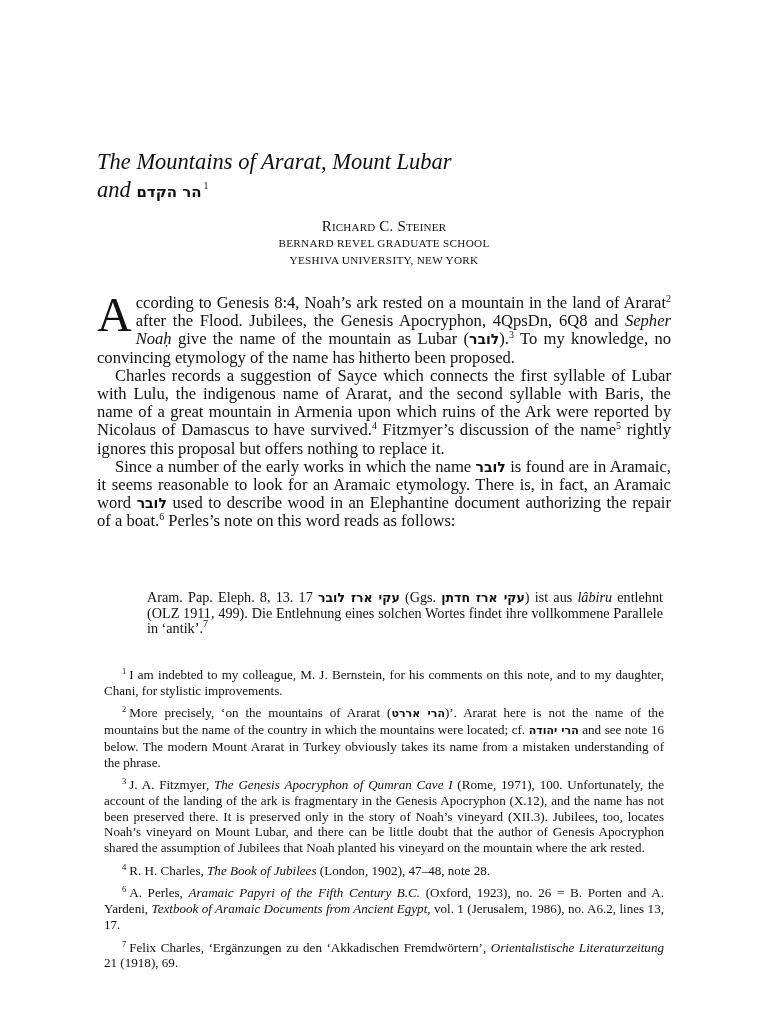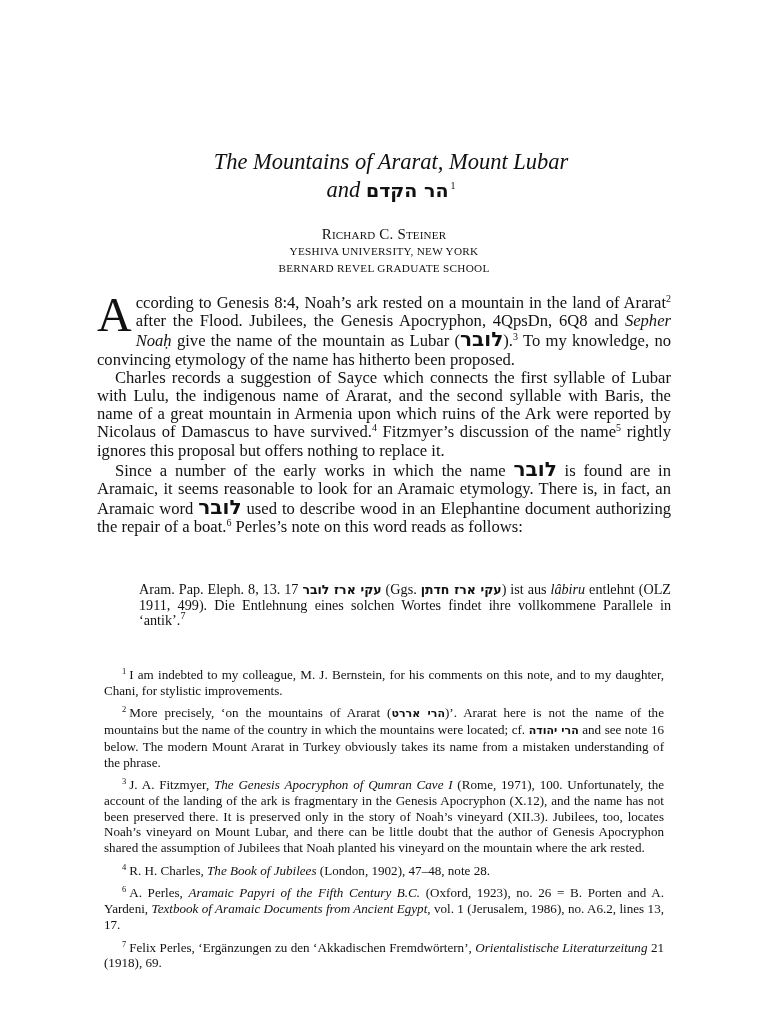--- a/index.html
+++ b/index.html
@@ -3,46 +3,46 @@
 <meta charset="utf-8">
 <style>
   html, body { margin: 0; padding: 0; background: #ffffff; }
   body {
     width: 768px; height: 1024px; position: relative; overflow: hidden;
     font-family: "Liberation Serif", "DejaVu Serif", serif;
     color: #111111;
   }
   .page { position: absolute; left: 97px; top: 0; width: 574px; }
   .title {
-    position: absolute; left: 7px; width: 574px; text-align: center;
+    position: absolute; left: 0; width: 574px; 
     font-style: italic; font-size: 22.5px; line-height: 24px; top: 150px;
   }
-  .title .heb { font-style: normal; font-weight: bold; font-family: "DejaVu Sans", sans-serif; font-size: 19px; }
+  .title .heb { font-style: normal; font-weight: bold; font-family: "DejaVu Sans", sans-serif; font-size: 15px; }
   .title sup { font-size: 10px; font-style: normal; vertical-align: 8px; margin-left: 2px; }
   .author-block {
-    position: absolute; left: 0; width: 574px; text-align: center; top: 226px;
+    position: absolute; left: 0; width: 574px; text-align: center; top: 218px;
   }
   .author { font-size: 15px; line-height: 17px; font-variant: small-caps; letter-spacing: 0.2px; }
   .affil { font-size: 11.2px; line-height: 16.5px; letter-spacing: 0.3px; text-transform: uppercase; }
   .body-text {
     position: absolute; left: 0; top: 294px; width: 574px;
     font-size: 16.6px; line-height: 18.2px; text-align: justify;
   }
   .body-text p { margin: 0; text-indent: 18px; }
   .body-text p.first { text-indent: 0; }
   .dropcap {
     float: left; font-size: 48px; line-height: 36px; margin: 3px 4px 0 0; height: 36px;
   }
-  .heb-inline { font-family: "DejaVu Sans", sans-serif; font-weight: bold; font-size: 20px; }
+  .heb-inline { font-family: "DejaVu Sans", sans-serif; font-weight: bold; font-size: 14px; }
   sup.fn { font-size: 10px; vertical-align: 6px; line-height: 0; }
   .quote {
     position: absolute; left: 42px; top: 582px; width: 532px;
     font-size: 14.2px; line-height: 15.6px; text-align: justify;
   }
-  .quote p { margin: 0; }
+  .quote p { margin: 8px; }
   .quote .heb-inline { font-size: 12.5px; }
   .footnotes {
     position: absolute; left: 0; top: 660px; width: 574px;
     font-size: 13.1px; line-height: 15.7px; text-align: justify;
   }
   .footnotes p { margin: 7px; text-indent: 18px; }
   .footnotes sup { font-size: 8.5px; vertical-align: 5px; line-height: 0; margin-right: 3px; }
   .footnotes .heb-inline { font-size: 11px; }
   i { font-style: italic; }
 </style>
@@ -54,38 +54,38 @@
   <div class="title">
     <div>The Mountains of Ararat, Mount Lubar</div>
     <div>
       <span>and</span>
       <span class="heb" dir="rtl">הר הקדם</span><sup>1</sup>
     </div>
   </div>
 
   <div class="author-block">
     <div class="author">Richard C. Steiner</div>
+    <div class="affil">Bernard Revel Graduate School</div>
     <div class="affil">Yeshiva University, New York</div>
-    <div class="affil">Bernard Revel Graduate School</div>
   </div>
 
   <div class="body-text">
     <p class="first"><span class="dropcap">A</span><span>ccording to Genesis 8:4, Noah’s ark rested on a mountain in the land of Ararat</span><sup class="fn">2</sup><span> after the Flood. Jubilees, the Genesis Apocryphon, 4QpsDn, 6Q8 and </span><i>Sepher Noaḥ</i><span> give the name of the mountain as Lubar (</span><span class="heb-inline" dir="rtl">לובר</span><span>).</span><sup class="fn">3</sup><span> To my knowledge, no convincing etymology of the name has hitherto been proposed.</span></p>
 
     <p><span>Charles records a suggestion of Sayce which connects the first syllable of Lubar with Lulu, the indigenous name of Ararat, and the second syllable with Baris, the name of a great mountain in Armenia upon which ruins of the Ark were reported by Nicolaus of Damascus to have survived.</span><sup class="fn">4</sup><span> Fitzmyer’s discussion of the name</span><sup class="fn">5</sup><span> rightly ignores this proposal but offers nothing to replace it.</span></p>
 
     <p><span>Since a number of the early works in which the name </span><span class="heb-inline" dir="rtl">לובר</span><span> is found are in Aramaic, it seems reasonable to look for an Aramaic etymology. There is, in fact, an Aramaic word </span><span class="heb-inline" dir="rtl">לובר</span><span> used to describe wood in an Elephantine document authorizing the repair of a boat.</span><sup class="fn">6</sup><span> Perles’s note on this word reads as follows:</span></p>
   </div>
 
   <div class="quote">
     <p><span>Aram. Pap. Eleph. 8, 13. 17 </span><span class="heb-inline" dir="rtl">עקי ארז לובר</span><span> (Ggs. </span><span class="heb-inline" dir="rtl">עקי ארז חדתן</span><span>) ist aus </span><i>lâbiru</i><span> entlehnt (OLZ 1911, 499). Die Entlehnung eines solchen Wortes findet ihre vollkommene Parallele in ‘antik’.</span><sup class="fn">7</sup></p>
   </div>
 
   <div class="footnotes">
     <p><sup>1</sup><span>I am indebted to my colleague, M. J. Bernstein, for his comments on this note, and to my daughter, Chani, for stylistic improvements.</span></p>
     <p><sup>2</sup><span>More precisely, ‘on the mountains of Ararat (</span><span class="heb-inline" dir="rtl">הרי אררט</span><span>)’. Ararat here is not the name of the mountains but the name of the country in which the mountains were located; cf. </span><span class="heb-inline" dir="rtl">הרי יהודה</span><span> and see note 16 below. The modern Mount Ararat in Turkey obviously takes its name from a mistaken understanding of the phrase.</span></p>
     <p><sup>3</sup><span>J. A. Fitzmyer, </span><i>The Genesis Apocryphon of Qumran Cave I</i><span> (Rome, 1971), 100. Unfortunately, the account of the landing of the ark is fragmentary in the Genesis Apocryphon (X.12), and the name has not been preserved there. It is preserved only in the story of Noah’s vineyard (XII.3). Jubilees, too, locates Noah’s vineyard on Mount Lubar, and there can be little doubt that the author of Genesis Apocryphon shared the assumption of Jubilees that Noah planted his vineyard on the mountain where the ark rested.</span></p>
     <p><sup>4</sup><span>R. H. Charles, </span><i>The Book of Jubilees</i><span> (London, 1902), 47–48, note 28.</span></p>
     <p><sup>6</sup><span>A. Perles, </span><i>Aramaic Papyri of the Fifth Century B.C.</i><span> (Oxford, 1923), no. 26 = B. Porten and A. Yardeni, </span><i>Textbook of Aramaic Documents from Ancient Egypt</i><span>, vol. 1 (Jerusalem, 1986), no. A6.2, lines 13, 17.</span></p>
-    <p><sup>7</sup><span>Felix Perles, ‘Ergänzungen zu den ‘Akkadischen Fremdwörtern’, </span><i>Orientalistische Literaturzeitung</i><span> 21 (1918), 69.</span></p>
+    <p><sup>7</sup><span>Felix Charles, ‘Ergänzungen zu den ‘Akkadischen Fremdwörtern’, </span><i>Orientalistische Literaturzeitung</i><span> 21 (1918), 69.</span></p>
   </div>
 
 </div>
 
 </body></html>

